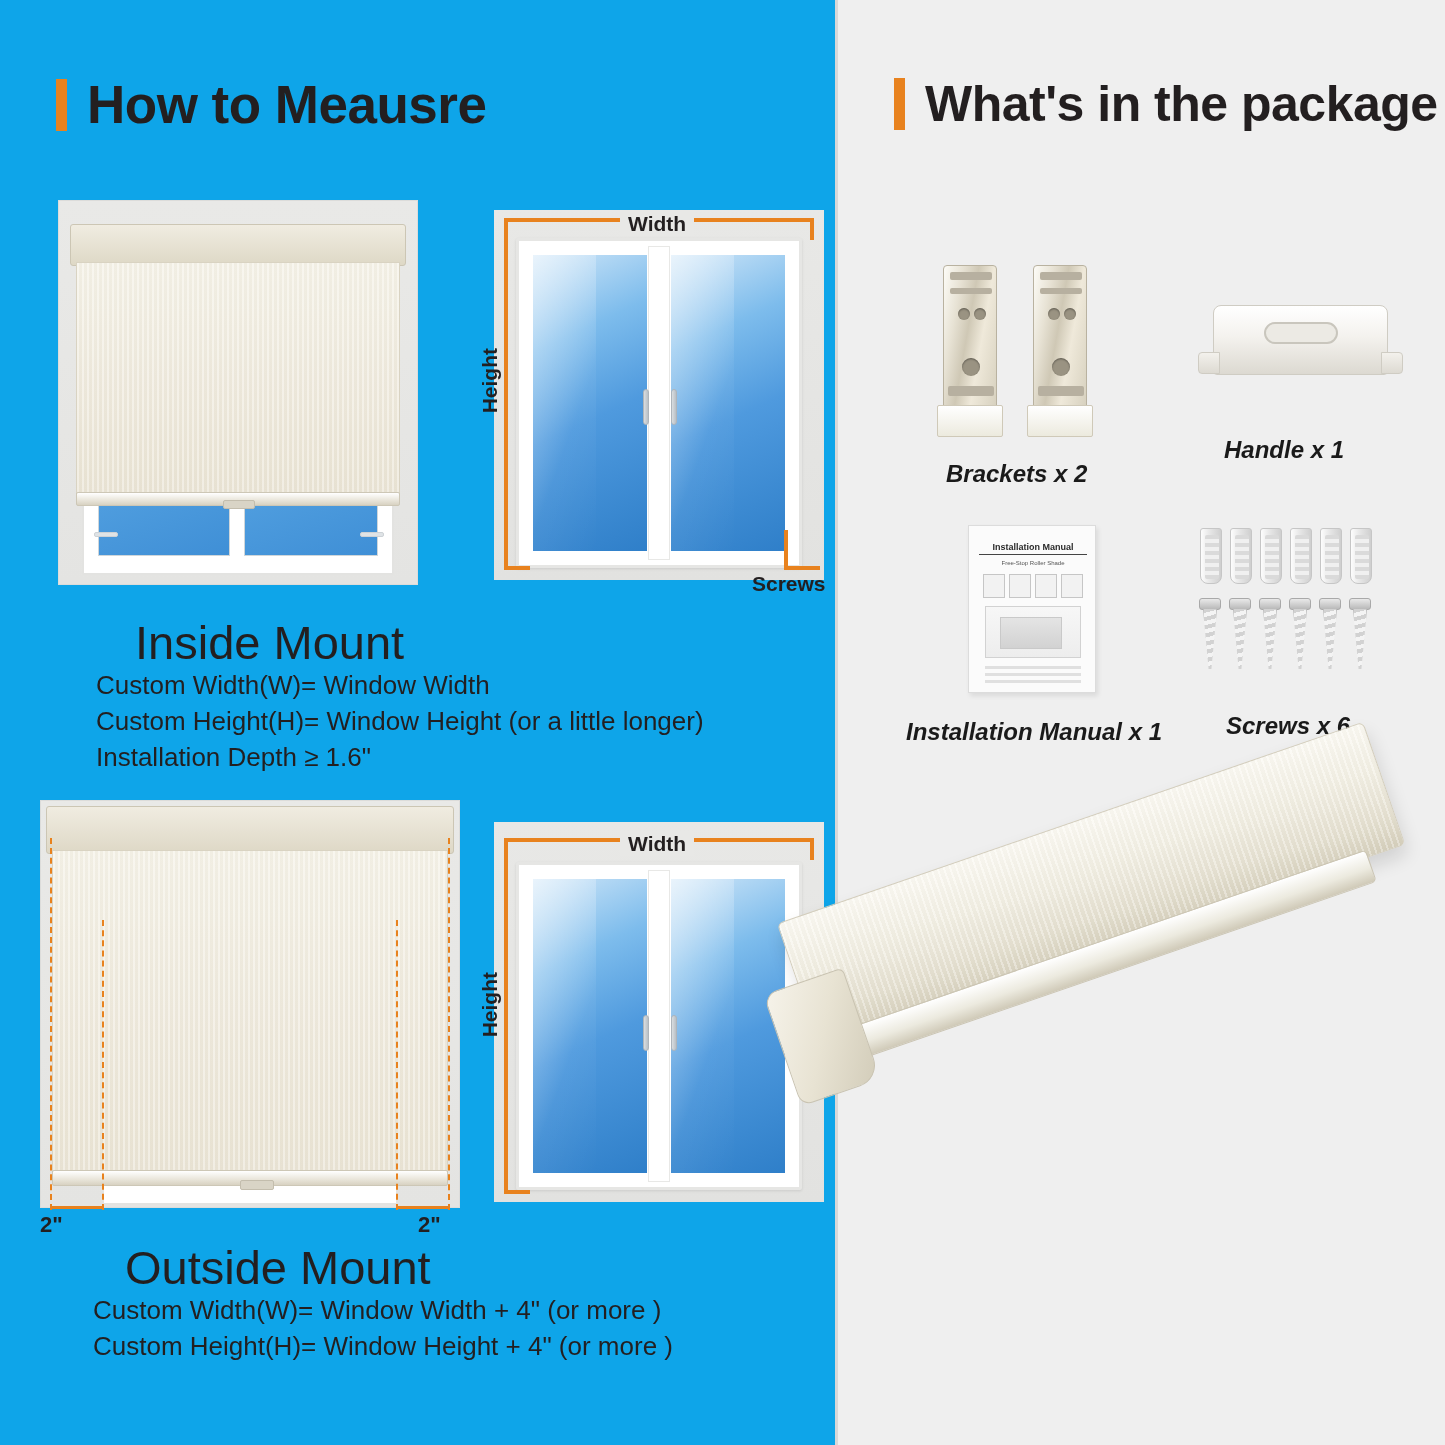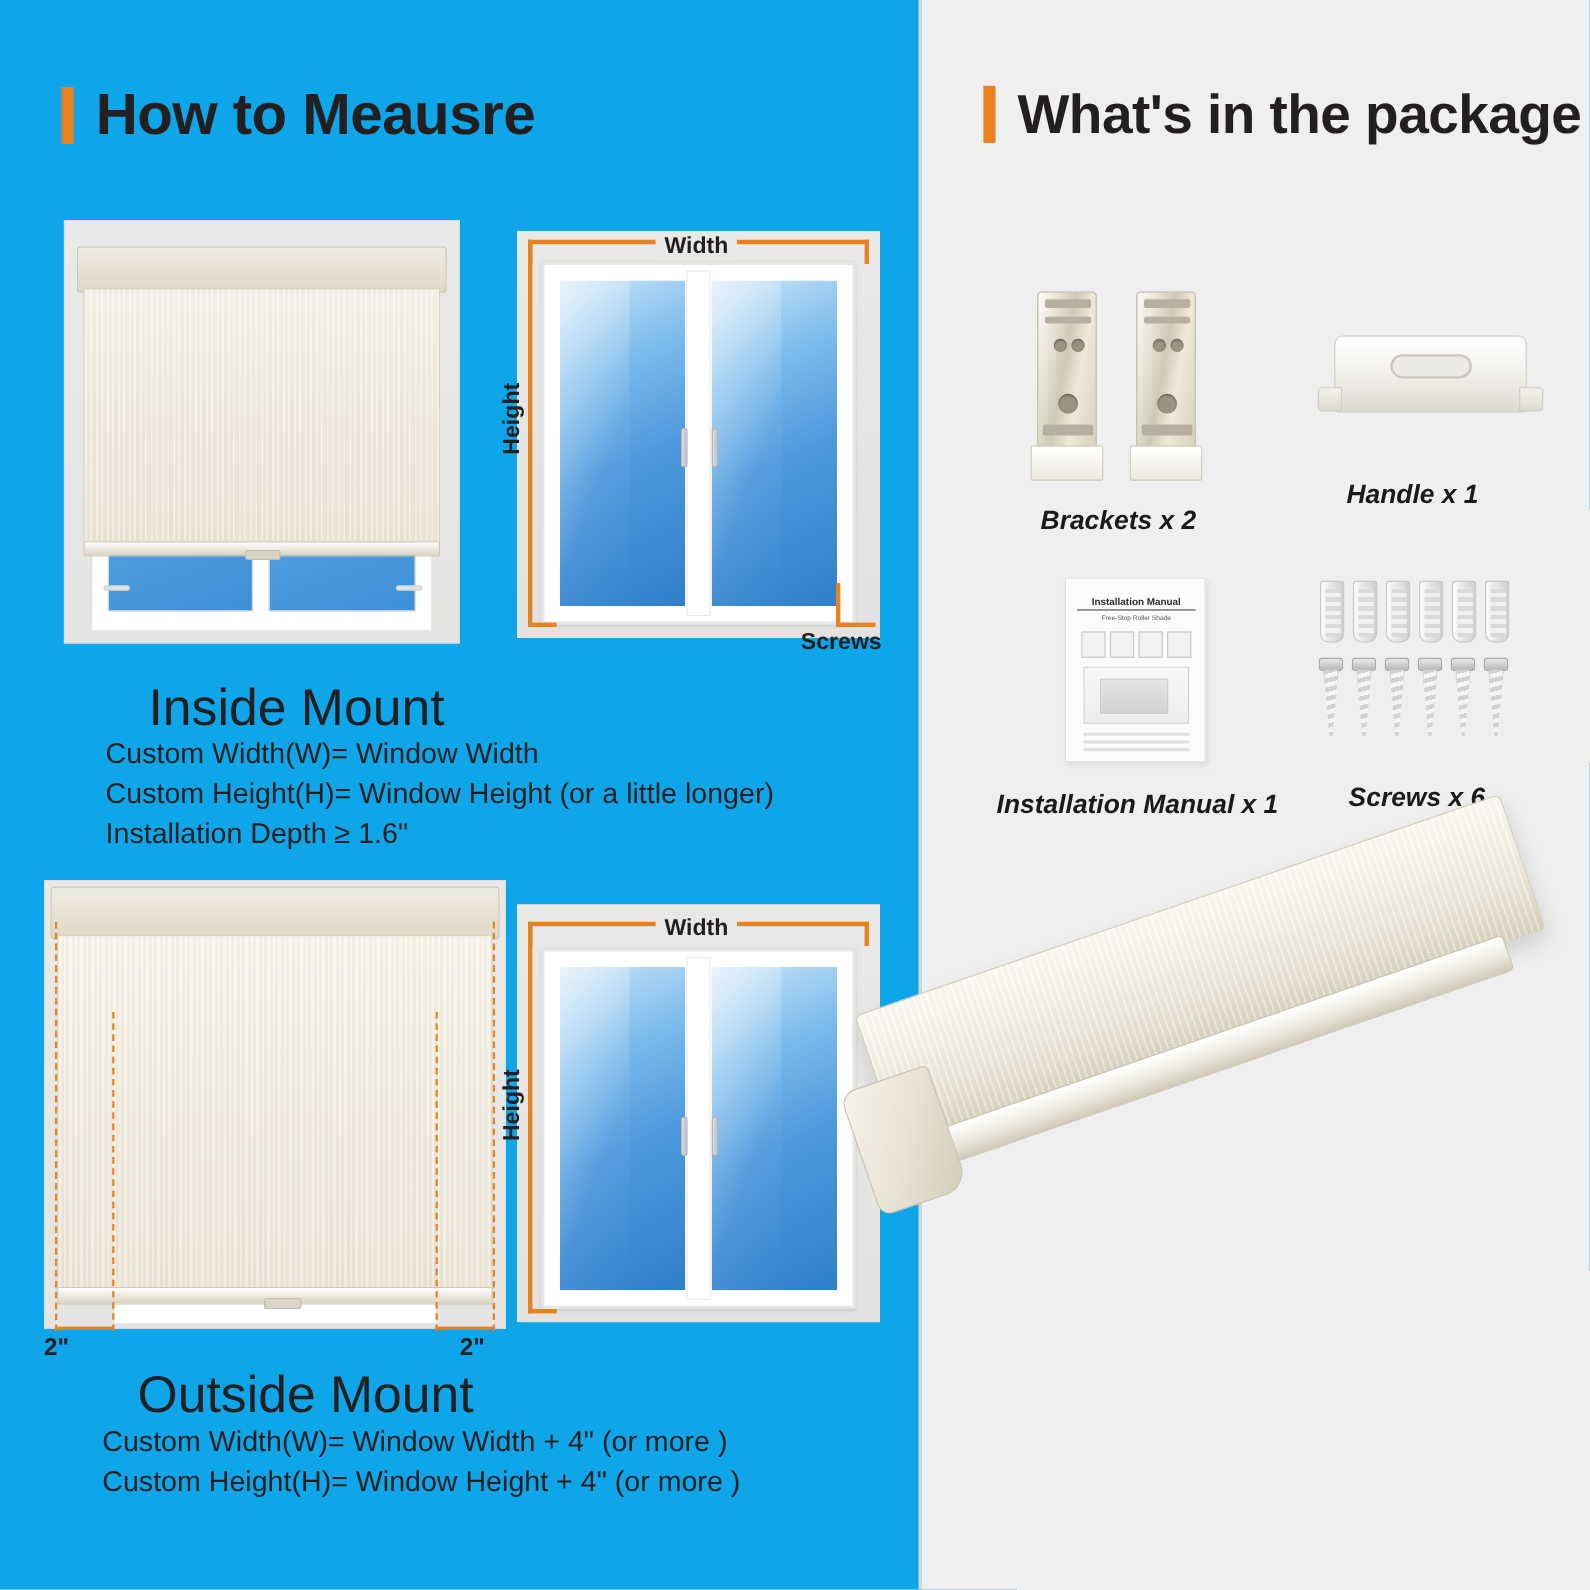--- a/index.html
+++ b/index.html
@@ -95,21 +95,21 @@
     border: 2px solid #e3e3e1;
     border-radius: 2px;
   }
   .mini-pane {
     position: absolute;
     background: linear-gradient(160deg,#9fd0f2 0%,#5aa7e4 45%,#3f8fd6 100%);
     border: 1px solid #cfd6da;
   }
 
   
-  .win-wrap { position: absolute; }
+  .win-wrap { position: absolute; margin-left: 24px; }
   .win-wall {
     position: absolute;
     background: linear-gradient(180deg,#e8e8e6 0%,#e2e2e0 100%);
   }
   .win-frame {
     position: absolute;
     background: #ffffff;
     border: 3px solid #e6e6e4;
     border-radius: 2px;
     box-shadow: 0 1px 3px rgba(0,0,0,0.10);

